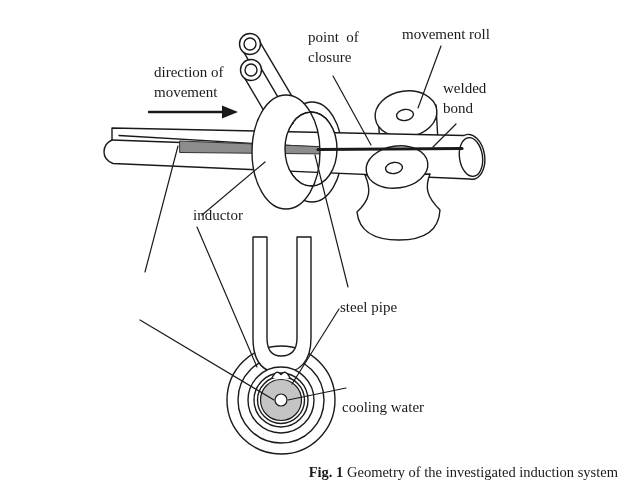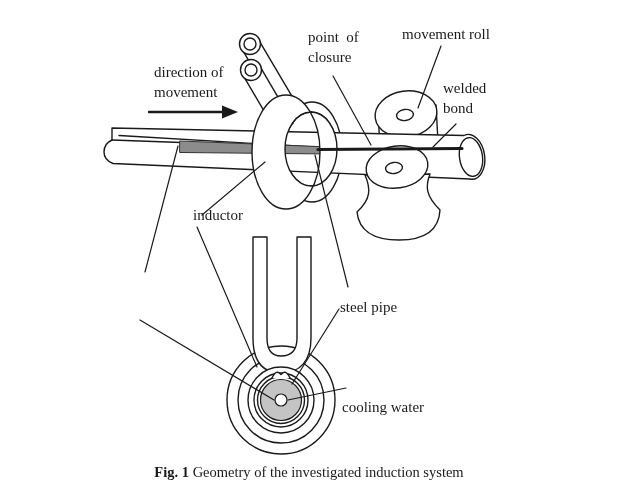--- a/index.html
+++ b/index.html
@@ -21,21 +21,21 @@
   .lbl{
     position:absolute;
     font-size:15px;
     line-height:20px;
     white-space:pre;
     color:var(--line);
   }
   .caption{
     position:absolute;
     left:0;right:0;top:464px;
-    text-align:center;
+    text-align:right;
     font-size:14.5px;
     color:var(--line);
   }
   .caption b{font-weight:bold;}
 </style>
 </head>
 <body>
 
 <div class="figure">
 

